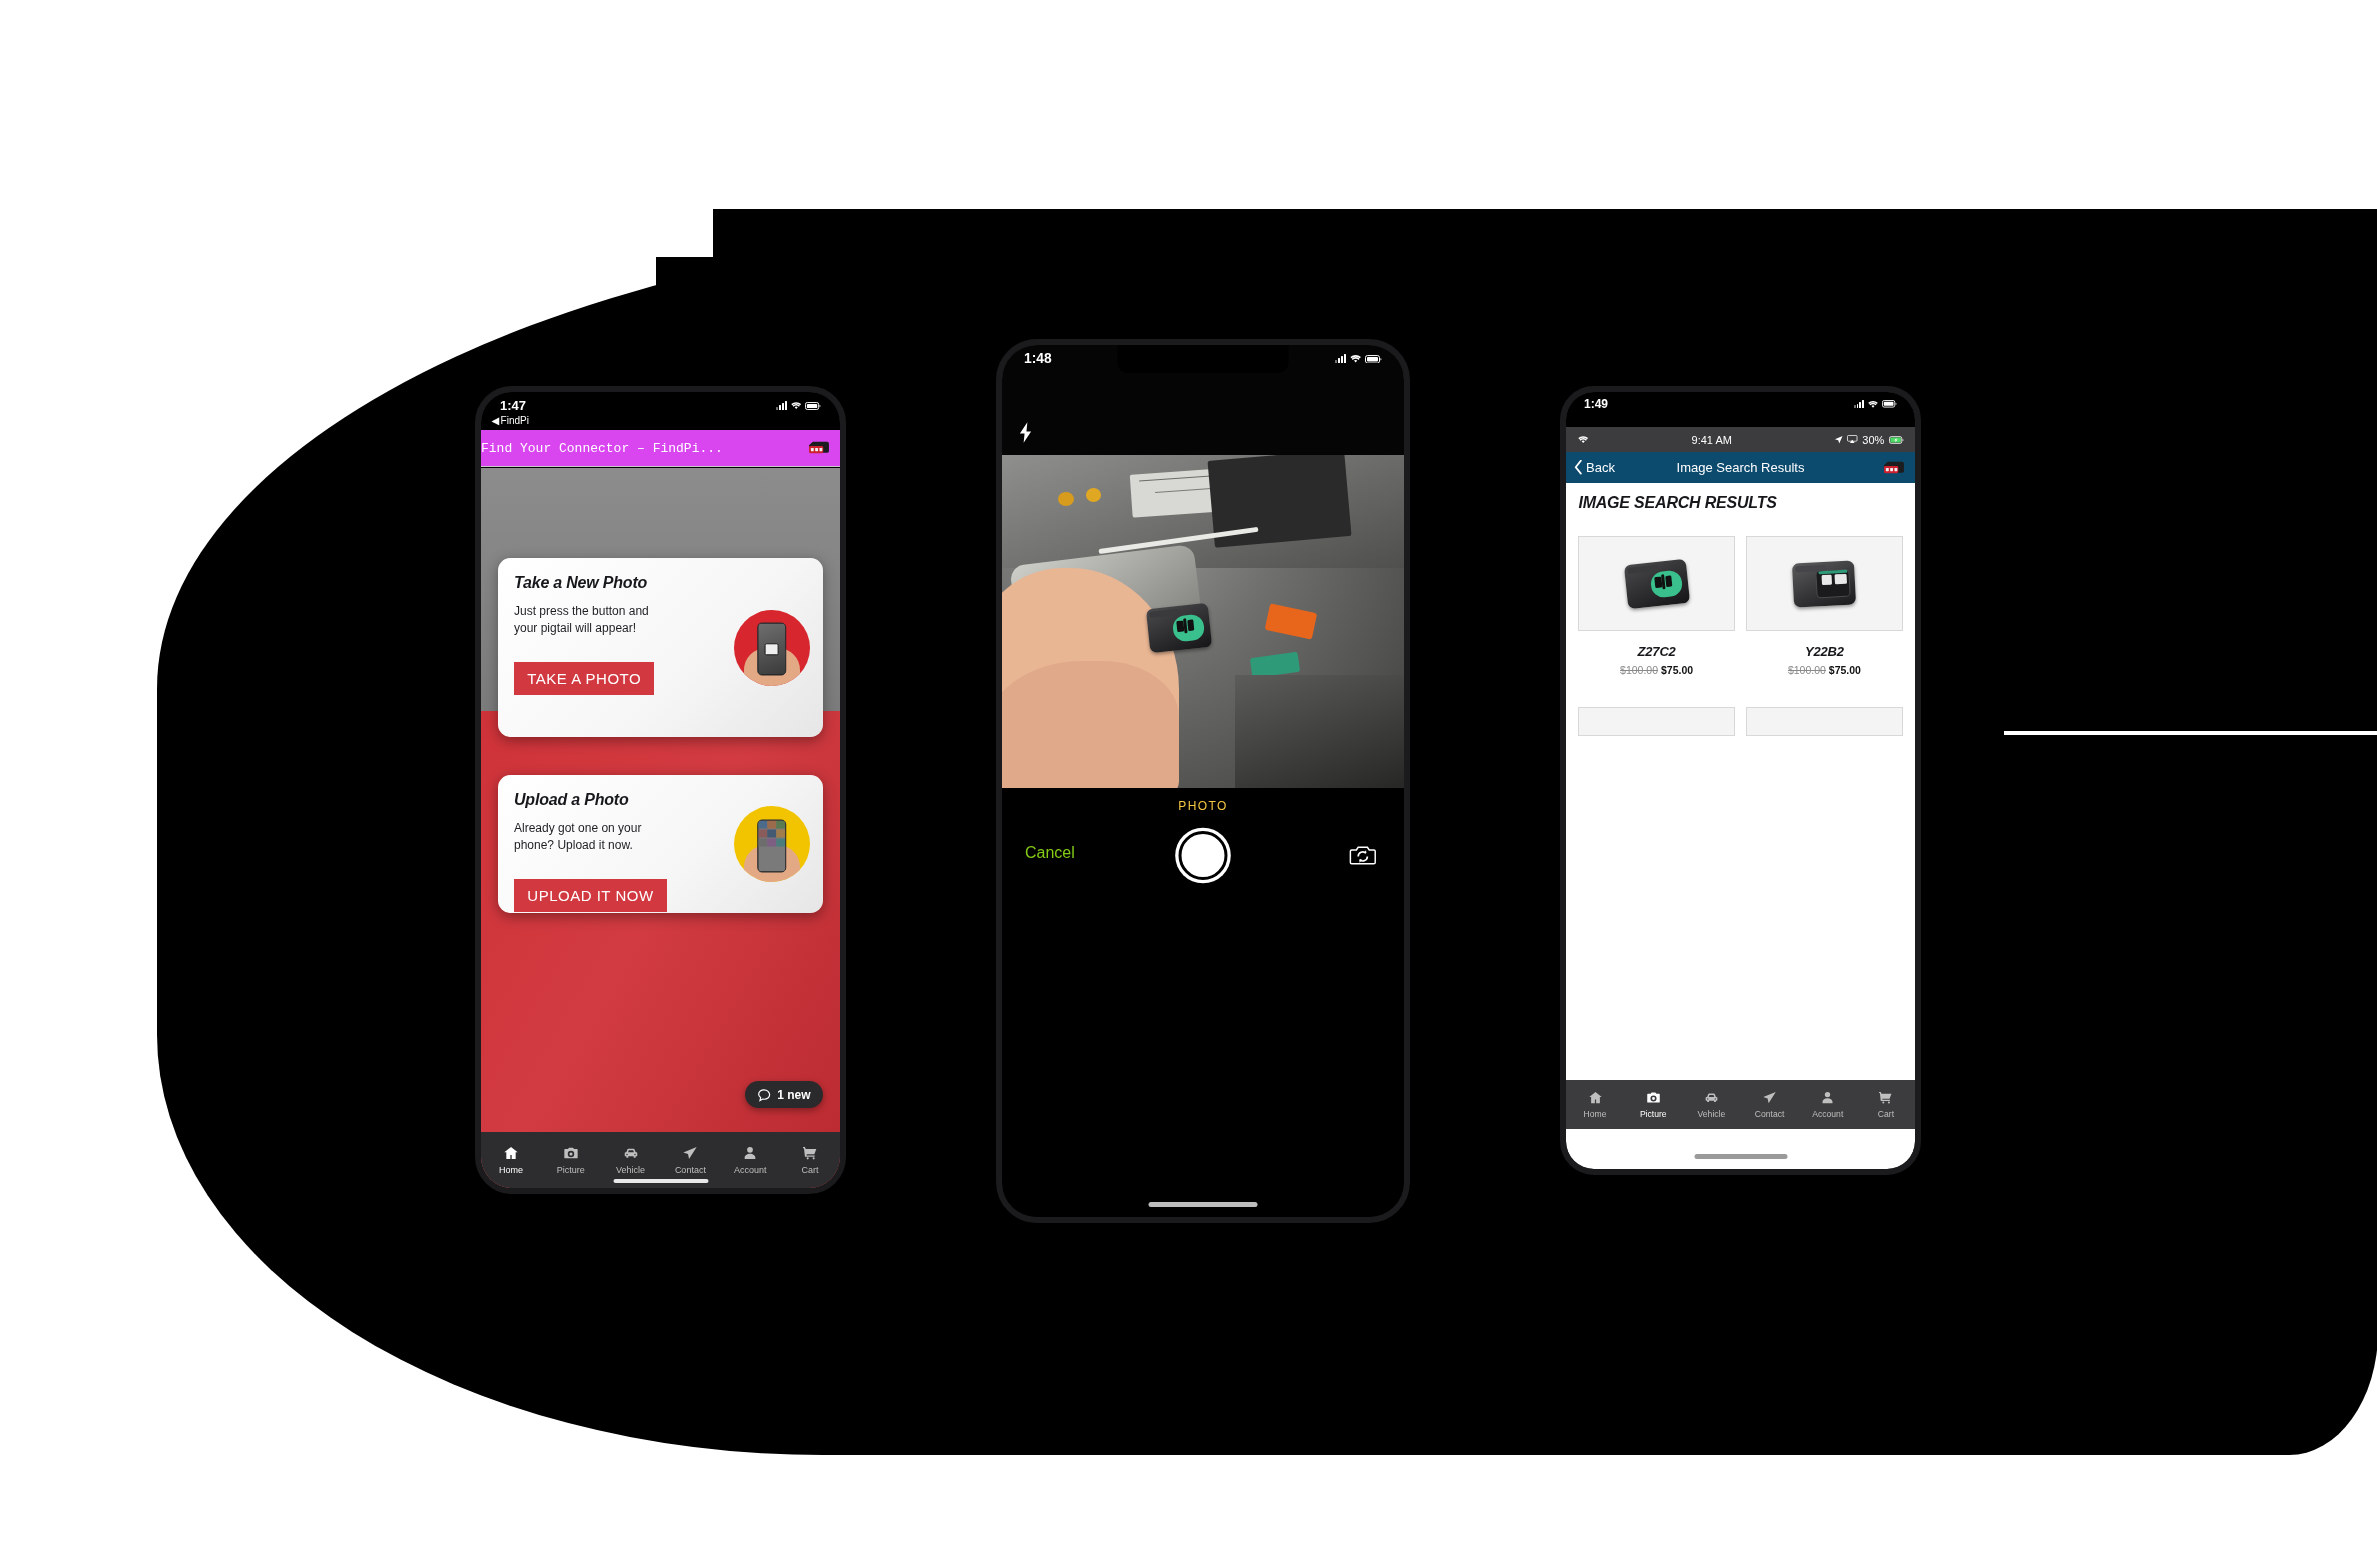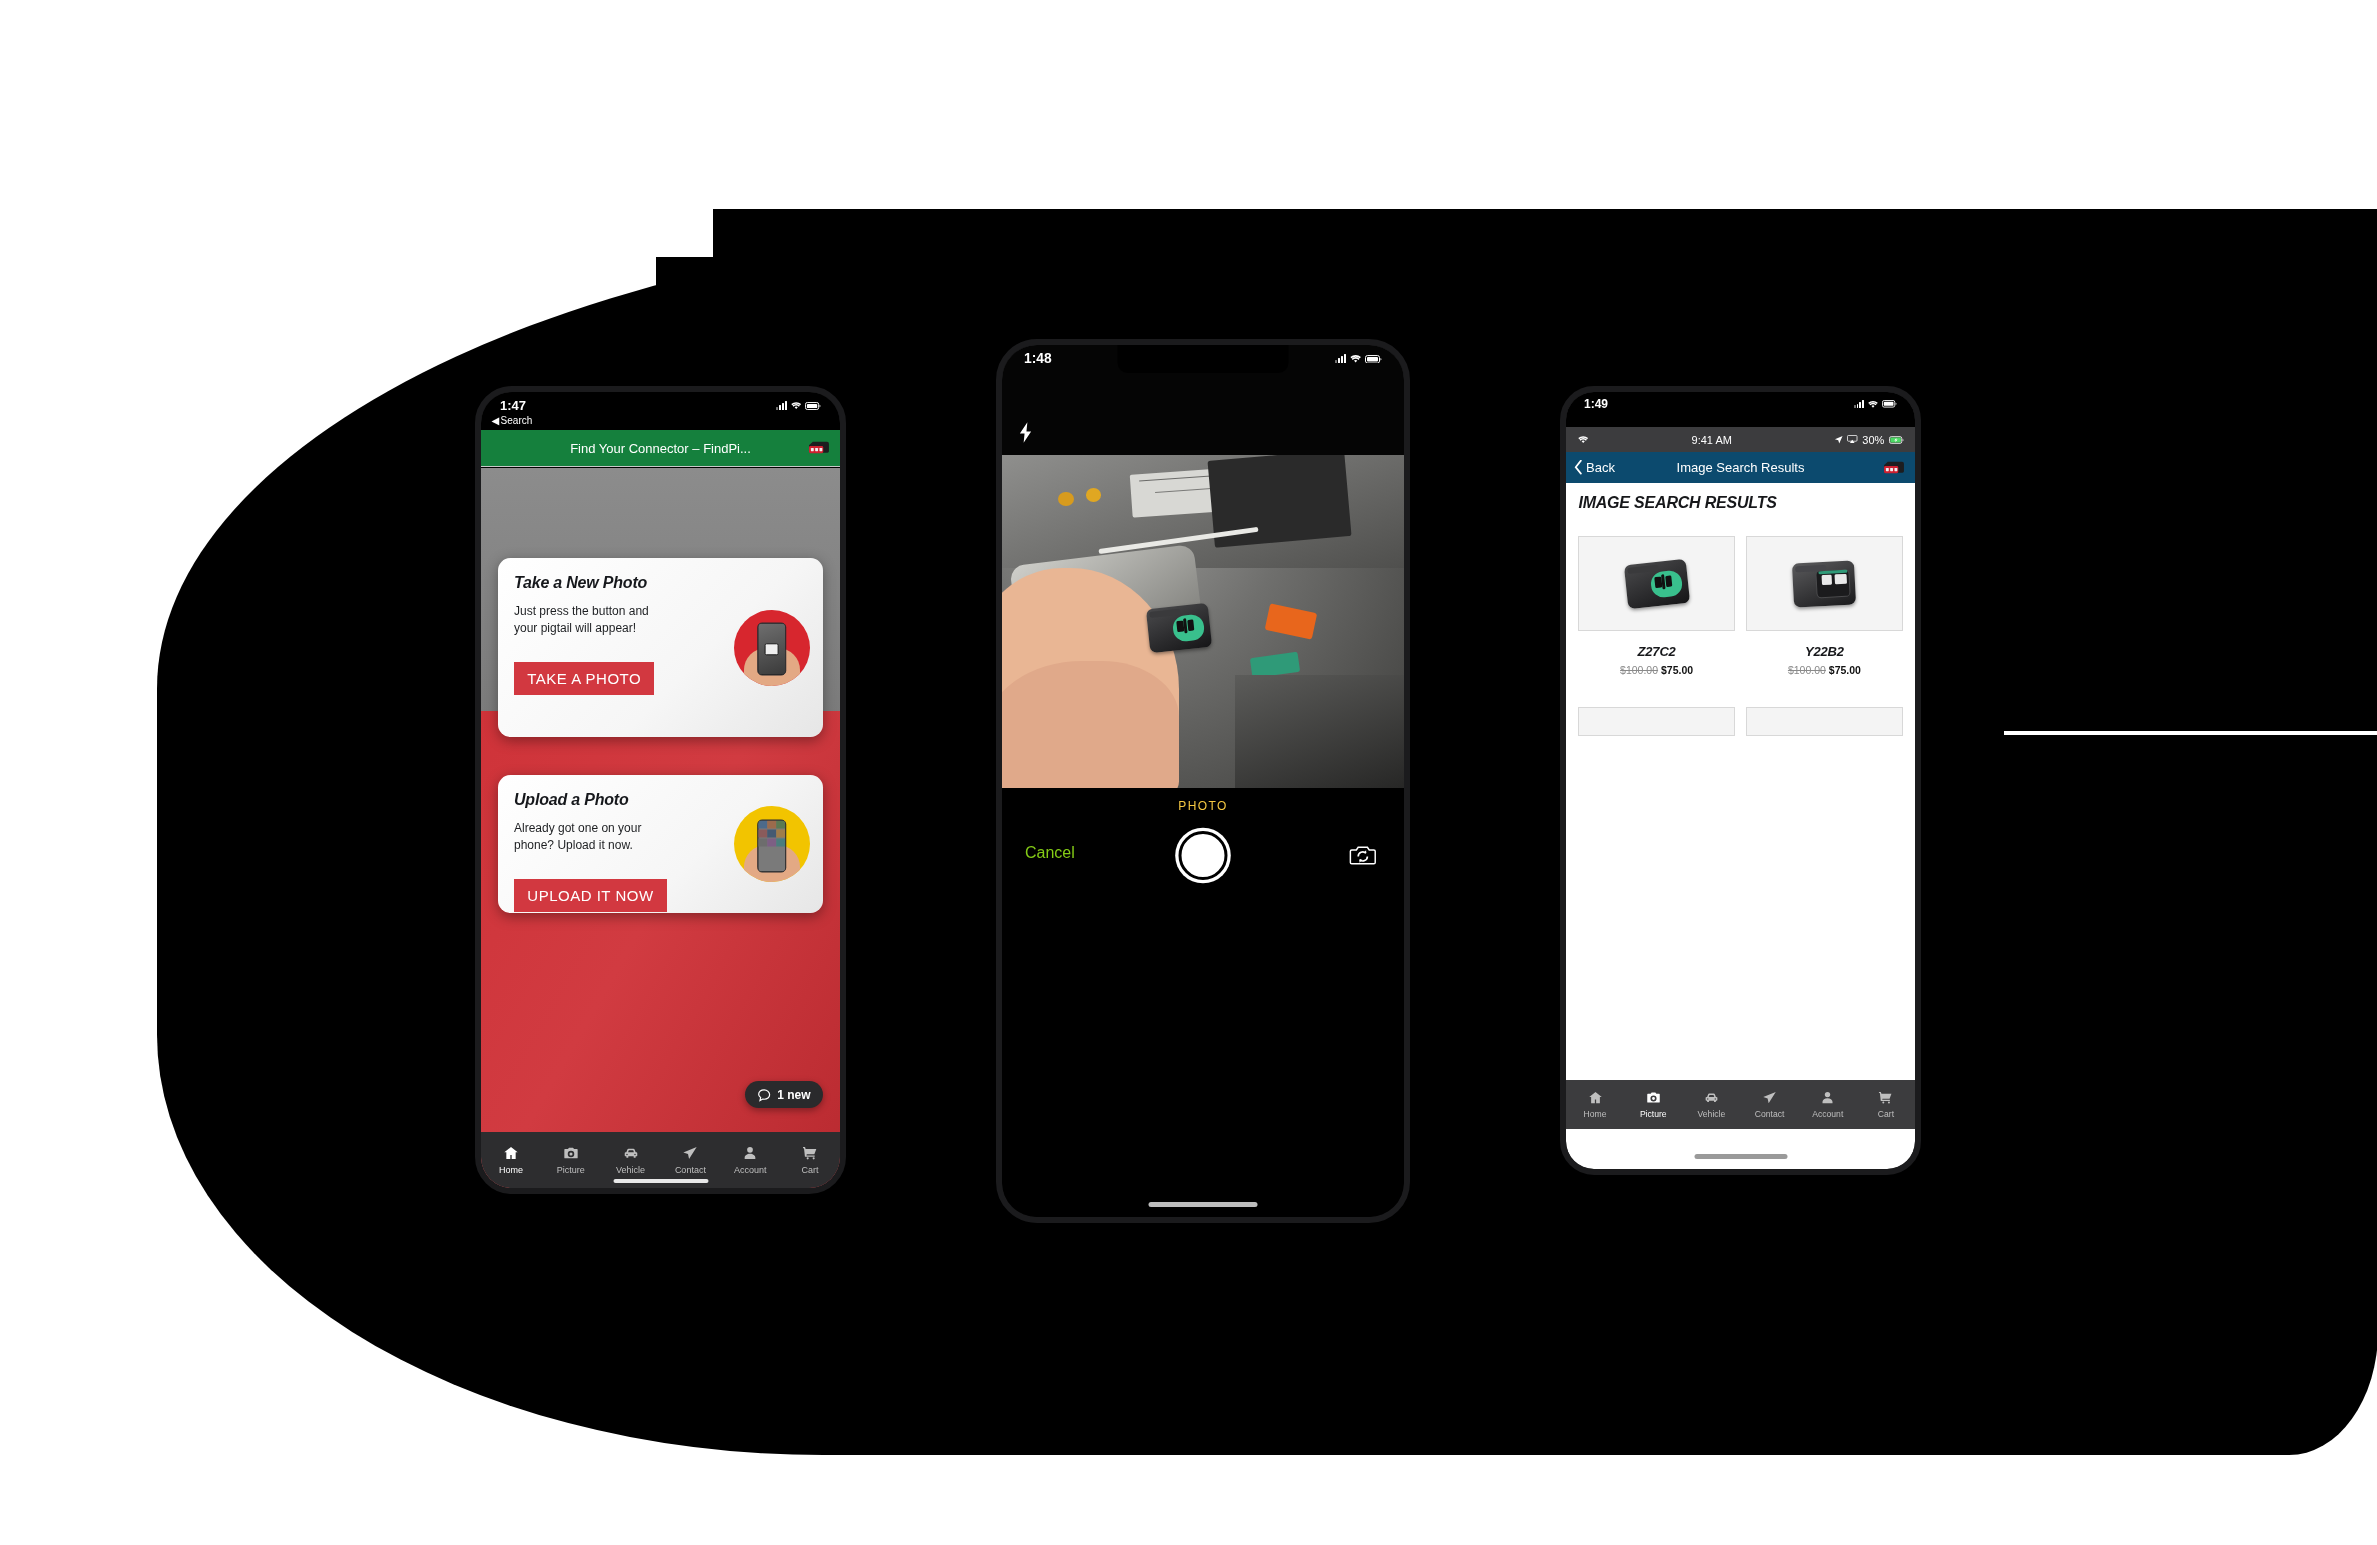--- a/index.html
+++ b/index.html
@@ -65,22 +65,22 @@
   #phone1 { left:475px; top:386px; width:371px; height:808px; border-radius:37px; }
   #phone1 .phone-inner { border-radius:29.5px; }
   #phone1 .notch { width:157px; height:27px; }
   #phone1 .statusbar { height:27px; padding:0 19px; font-size:13px; }
   #phone1 .searchback {
     position:absolute; top:23px; left:10.5px; color:#fff; font-size:10px; z-index:46;
     display:flex; align-items:center; gap:1.4px;
   }
   .navbar1 {
     position:absolute; top:38px; left:0; width:100%; height:37px;
-    background:#15803d; display:flex; align-items:center; justify-content:center;
-    border-bottom:1.4px solid #c9c9c9; z-index:20;
+    background:#d946ef; display:flex; align-items:center; 
+    border-bottom:1.4px solid #c9c9c9; z-index:20;font-family:Liberation Mono, monospace;
   }
   .navbar1 .t { color:#fff; font-size:13px; }
   .logo-conn {
     position:absolute; right:8.6px; top:50%; transform:translateY(-50%);
     width:25px; height:19px;
   }
   .p1-body { position:absolute; top:76px; left:0; width:100%; bottom:0;
              background:linear-gradient(180deg,#8c8c8c 0%,#6e6e6e 60%,#5f5f5f 100%); }
   .p1-red { position:absolute; left:0; width:100%; top:243px; bottom:0;
             background:linear-gradient(120deg,#cf3339 0%,#d13b41 45%,#b92a30 100%); }
@@ -207,21 +207,21 @@
           </svg>
           <svg width="16" height="8" viewBox="0 0 34 17">
             <rect x="1" y="1" width="28" height="15" rx="4" fill="none" stroke="#fff" stroke-width="2"></rect>
             <rect x="4" y="4" width="22" height="9" rx="2" fill="#fff"></rect>
             <path d="M31 6v5a2.6 2.6 0 000-5z" fill="#fff"></path>
           </svg>
         </span>
       </div>
       <div class="searchback">
         <span>◀</span>
-        <span>Search</span>
+        <span>FindPi</span>
       </div>
 
       <div class="navbar1">
         <span class="t">Find Your Connector – FindPi...</span>
         <svg class="logo-conn" viewBox="0 0 52 40">
           <path d="M6 14 L14 7 H44 a4 4 0 014 4 v16 a3 3 0 01-3 3 H10 a4 4 0 01-4-4 z" fill="#1d1d1f"></path>
           <rect x="6" y="16" width="30" height="15" rx="3" fill="#cf2030"></rect>
           <rect x="10" y="20" width="6" height="7" rx="1" fill="#f0f0f0"></rect>
           <rect x="19" y="20" width="6" height="7" rx="1" fill="#f0f0f0"></rect>
           <rect x="28" y="20" width="6" height="7" rx="1" fill="#f0f0f0"></rect>

